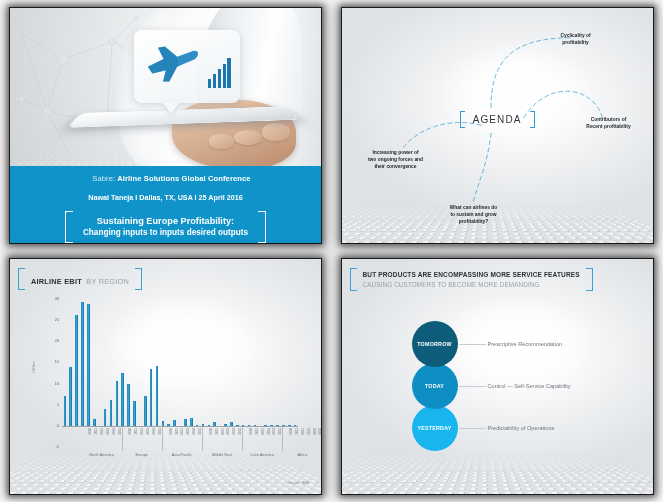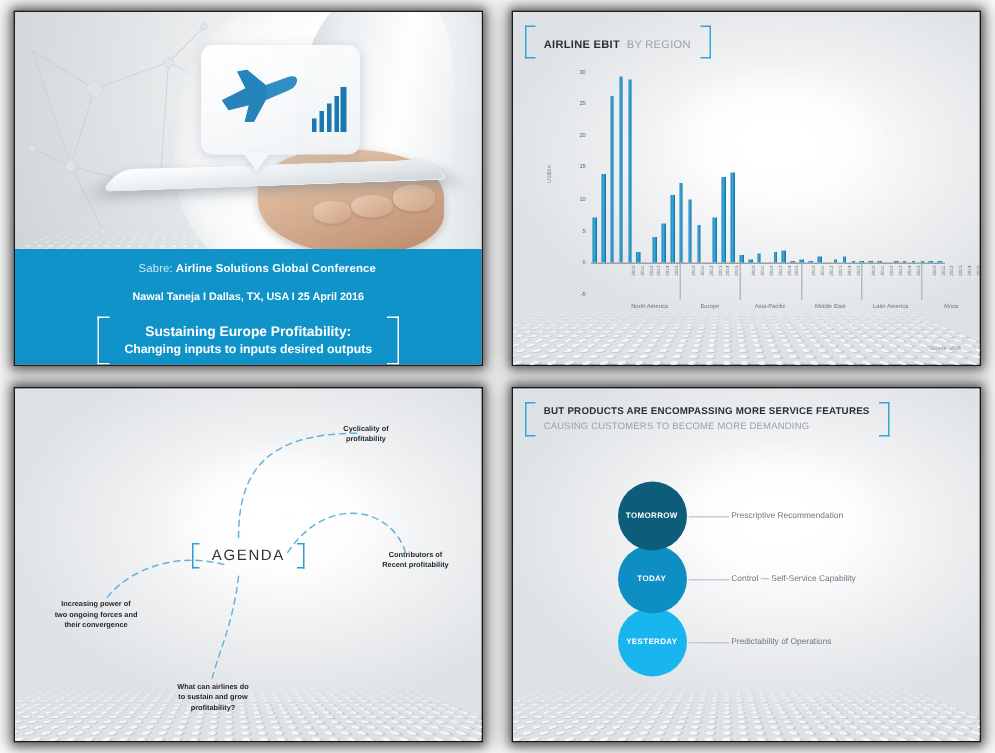--- a/index.html
+++ b/index.html
@@ -264,20 +264,54 @@
         <div class="s1-line2">Nawal Taneja I Dallas, TX, USA I 25 April 2016</div>
         <div class="s1-titlewrap">
           <div class="s1-brk l"></div>
           <div class="s1-brk-in">
             <div class="s1-t1">Sustaining Europe Profitability:</div>
             <div class="s1-t2">Changing inputs to inputs desired outputs</div>
           </div>
           <div class="s1-brk r"></div>
         </div>
       </div>
+    </div>
+  </div>
+
+  <div class="slide-cell">
+    <div class="slide">
+      <div class="mesh-bg"></div>
+      <div class="mesh-dots"></div>
+      <div class="mesh-glow"></div>
+
+      <svg style="position:absolute;inset:0;" viewBox="0 0 313 237">
+        <g fill="none" stroke="#63b4dc" stroke-width="1" stroke-dasharray="4 3.4" stroke-linecap="round">
+          <path d="M150 100 C150 56 168 30 230 30"></path>
+          <path d="M183 110 C208 72 252 78 262 110"></path>
+          <path d="M140 118 C110 110 78 120 62 140"></path>
+          <path d="M150 126 C146 160 136 178 132 196"></path>
+        </g>
+      </svg>
+
+      <div class="s2-agenda">
+        <div class="s2-brk l"></div>
+        <div class="s2-agenda-txt">AGENDA</div>
+        <div class="s2-brk r"></div>
+      </div>
+
+      <div class="s2-label" style="left:198px;top:24px;width:72px;white-space:pre-line;">Cyclicality of
+profitability</div>
+      <div class="s2-label" style="left:226px;top:108px;width:82px;white-space:pre-line;">Contributors of
+Recent profitability</div>
+      <div class="s2-label" style="left:8px;top:141px;width:92px;white-space:pre-line;">Increasing power of
+two ongoing forces and
+their convergence</div>
+      <div class="s2-label" style="left:84px;top:196px;width:96px;white-space:pre-line;">What can airlines do
+to sustain and grow
+profitability?</div>
     </div>
   </div>
 
   <div class="slide-cell">
     <div class="slide">
       <div class="mesh-bg"></div>
       <div class="mesh-dots"></div>
       <div class="mesh-glow"></div>
 
       <div class="bracket-title s3-title">
@@ -398,54 +432,20 @@
       <div class="source">Source: IATA</div>
     </div>
   </div>
 
   <div class="slide-cell">
     <div class="slide">
       <div class="mesh-bg"></div>
       <div class="mesh-dots"></div>
       <div class="mesh-glow"></div>
 
-      <svg style="position:absolute;inset:0;" viewBox="0 0 313 237">
-        <g fill="none" stroke="#63b4dc" stroke-width="1" stroke-dasharray="4 3.4" stroke-linecap="round">
-          <path d="M150 100 C150 56 168 30 230 30"></path>
-          <path d="M183 110 C208 72 252 78 262 110"></path>
-          <path d="M140 118 C110 110 78 120 62 140"></path>
-          <path d="M150 126 C146 160 136 178 132 196"></path>
-        </g>
-      </svg>
-
-      <div class="s2-agenda">
-        <div class="s2-brk l"></div>
-        <div class="s2-agenda-txt">AGENDA</div>
-        <div class="s2-brk r"></div>
-      </div>
-
-      <div class="s2-label" style="left:198px;top:24px;width:72px;white-space:pre-line;">Cyclicality of
-profitability</div>
-      <div class="s2-label" style="left:226px;top:108px;width:82px;white-space:pre-line;">Contributors of
-Recent profitability</div>
-      <div class="s2-label" style="left:8px;top:141px;width:92px;white-space:pre-line;">Increasing power of
-two ongoing forces and
-their convergence</div>
-      <div class="s2-label" style="left:84px;top:196px;width:96px;white-space:pre-line;">What can airlines do
-to sustain and grow
-profitability?</div>
-    </div>
-  </div>
-
-  <div class="slide-cell">
-    <div class="slide">
-      <div class="mesh-bg"></div>
-      <div class="mesh-dots"></div>
-      <div class="mesh-glow"></div>
-
       <div class="bracket-title s4-title">
         <div class="bracket left"></div>
         <div class="bracket-inner">
           <div class="t1">BUT PRODUCTS ARE ENCOMPASSING MORE SERVICE FEATURES</div>
           <div class="t2">CAUSING CUSTOMERS TO BECOME MORE DEMANDING</div>
         </div>
         <div class="bracket right"></div>
       </div>
 
       <div class="s4-stack">

